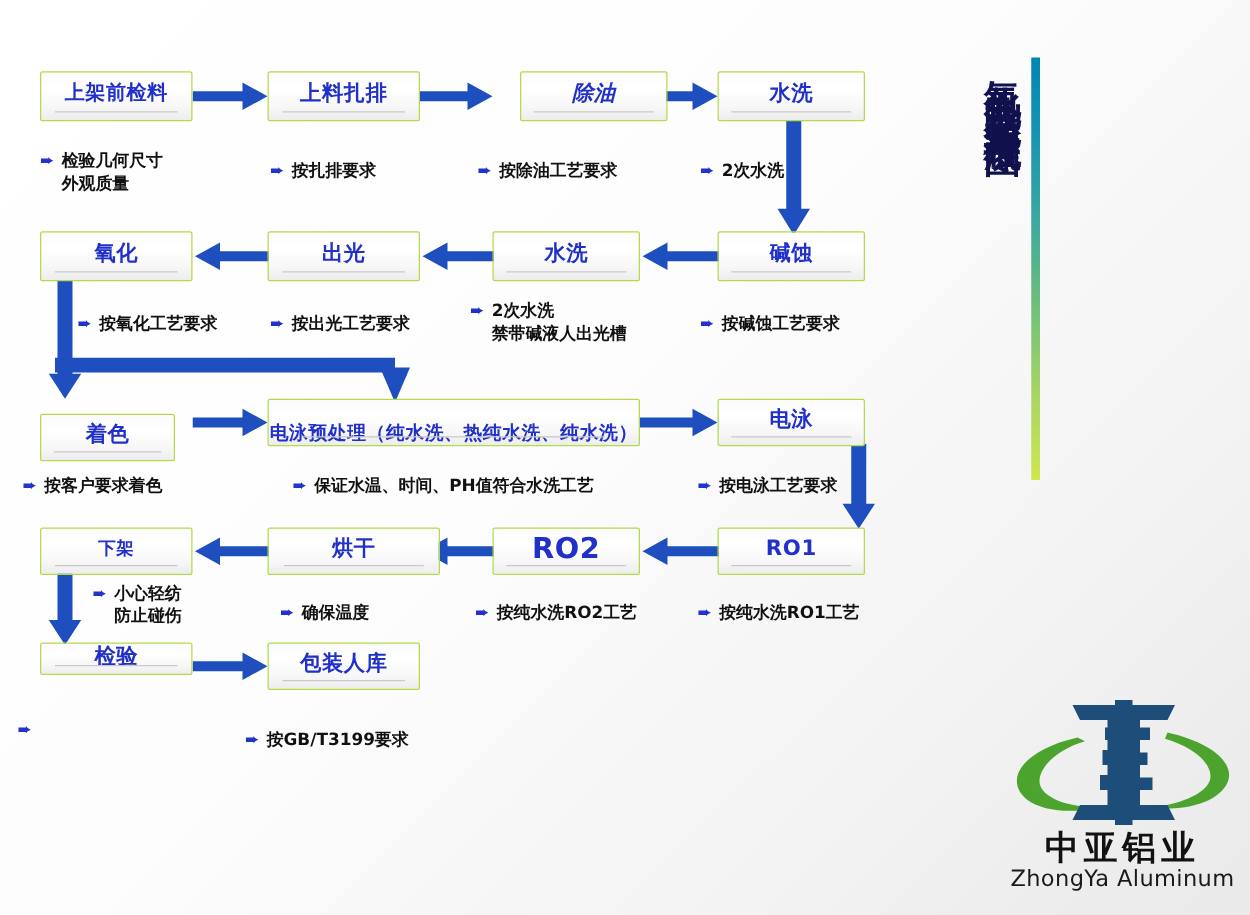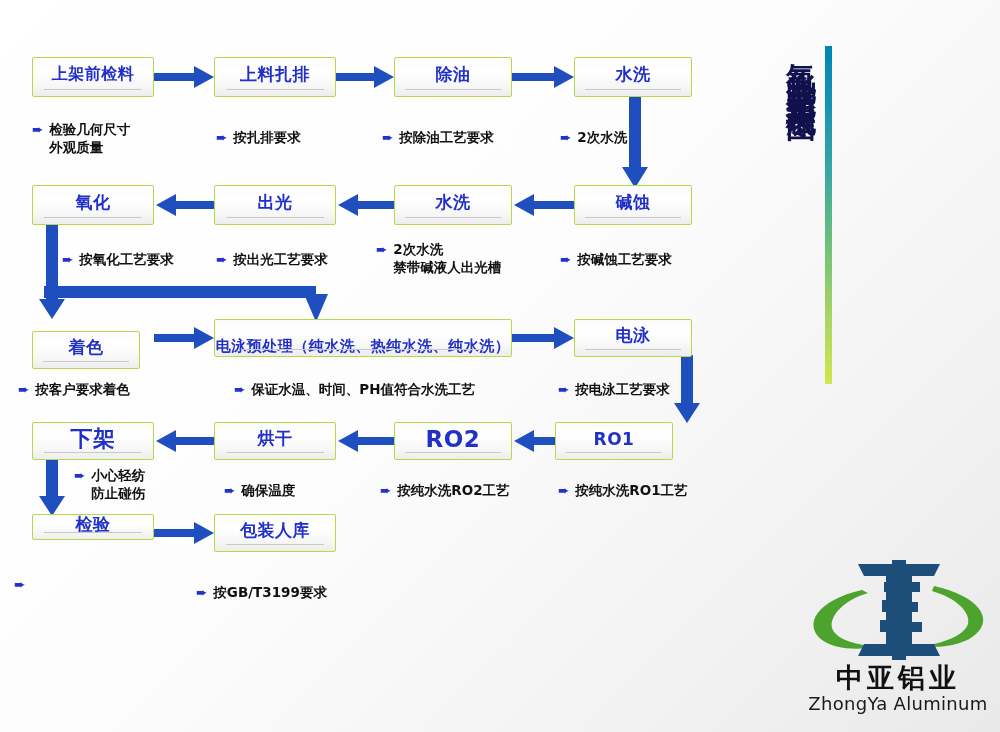--- a/index.html
+++ b/index.html
@@ -137,21 +137,21 @@
 <body>
 
 <div id="stage">
 
   <div class="pbox" style="left:32px;  top:57px;  width:122px; height:40px; font-size:16px;">
     <span class="lbl">上架前检料</span>
   </div>
   <div class="pbox" style="left:214px; top:57px; width:122px; height:40px; font-size:17px;">
     <span class="lbl">上料扎排</span>
   </div>
-  <div class="pbox" style="left:394px; top:57px; width:118px; height:40px; font-size:17px;">
+  <div class="pbox" style="left:416px; top:57px; width:118px; height:40px; font-size:17px;font-style:italic;">
     <span class="lbl">除油</span>
   </div>
   <div class="pbox" style="left:574px; top:57px; width:118px; height:40px; font-size:17px;">
     <span class="lbl">水洗</span>
   </div>
 
   <svg class="conn" style="left:154px; top:63px;" width="62" height="28" viewBox="0 0 62 28">
     <path d="M0,10 L40,10 L40,3 L60,14 L40,25 L40,18 L0,18 Z" fill="#1f4fbf"></path>
   </svg>
   <svg class="conn" style="left:336px; top:63px;" width="60" height="28" viewBox="0 0 60 28">
@@ -283,30 +283,30 @@
         <span>保证水温、时间、PH值符合水洗工艺</span>
       </span>
   </div>
   <div class="note" style="left:558px; top:380px;">
     <span class="bullet" style="color:#2233cc;">➨</span>
     <span class="ntext">
         <span>按电泳工艺要求</span>
       </span>
   </div>
 
-  <div class="pbox" style="left:32px;  top:422px; width:122px; height:38px; font-size:22px;">
+  <div class="pbox" style="left:32px;  top:422px; width:122px; height:38px; font-size:14px;">
     <span class="lbl">下架</span>
   </div>
-  <div class="pbox" style="left:214px; top:422px; width:122px; height:38px; font-size:17px;">
+  <div class="pbox" style="left:214px; top:422px; width:138px; height:38px; font-size:17px;">
     <span class="lbl">烘干</span>
   </div>
   <div class="pbox" style="left:394px; top:422px; width:118px; height:38px; font-size:23px;">
     <span class="lbl">RO2</span>
   </div>
-  <div class="pbox" style="left:555px; top:422px; width:118px; height:38px; font-size:17px;">
+  <div class="pbox" style="left:574px; top:422px; width:118px; height:38px; font-size:17px;">
     <span class="lbl">RO1</span>
   </div>
 
   <svg class="conn" style="left:512px; top:427px;" width="64" height="28" viewBox="0 0 64 28">
     <path d="M64,10 L22,10 L22,3 L2,14 L22,25 L22,18 L64,18 Z" fill="#1f4fbf"></path>
   </svg>
   <svg class="conn" style="left:336px; top:427px;" width="60" height="28" viewBox="0 0 60 28">
     <path d="M60,10 L22,10 L22,3 L2,14 L22,25 L22,18 L60,18 Z" fill="#1f4fbf"></path>
   </svg>
   <svg class="conn" style="left:154px; top:427px;" width="62" height="28" viewBox="0 0 62 28">

